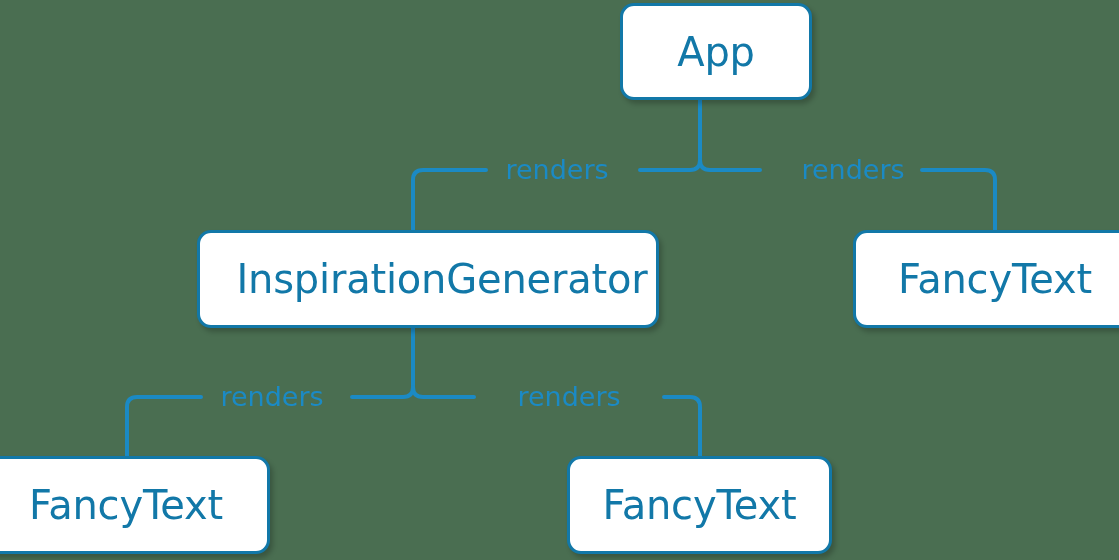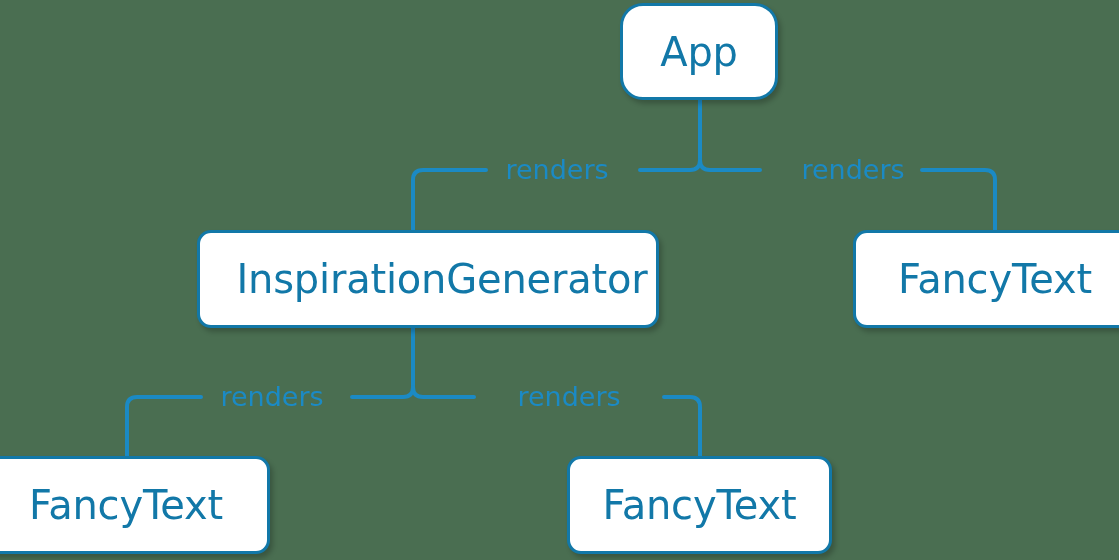--- a/index.html
+++ b/index.html
@@ -39,23 +39,22 @@
   .node-label {
     color: #1278a8;
     font-size: 40px;
     line-height: 1;
     white-space: nowrap;
     letter-spacing: -0.2px;
   }
   #node-app {
     left: 620px;
     top: 3px;
-    width: 158px;
+    width: 192px;
     height: 97px;
-    border-radius: 23px;
   }
   #node-inspiration-generator {
     left: 197px;
     top: 230px;
     width: 462px;
     height: 98px;
     padding-left: 28px;
   }
   #node-fancytext-right {
     left: 853px;

